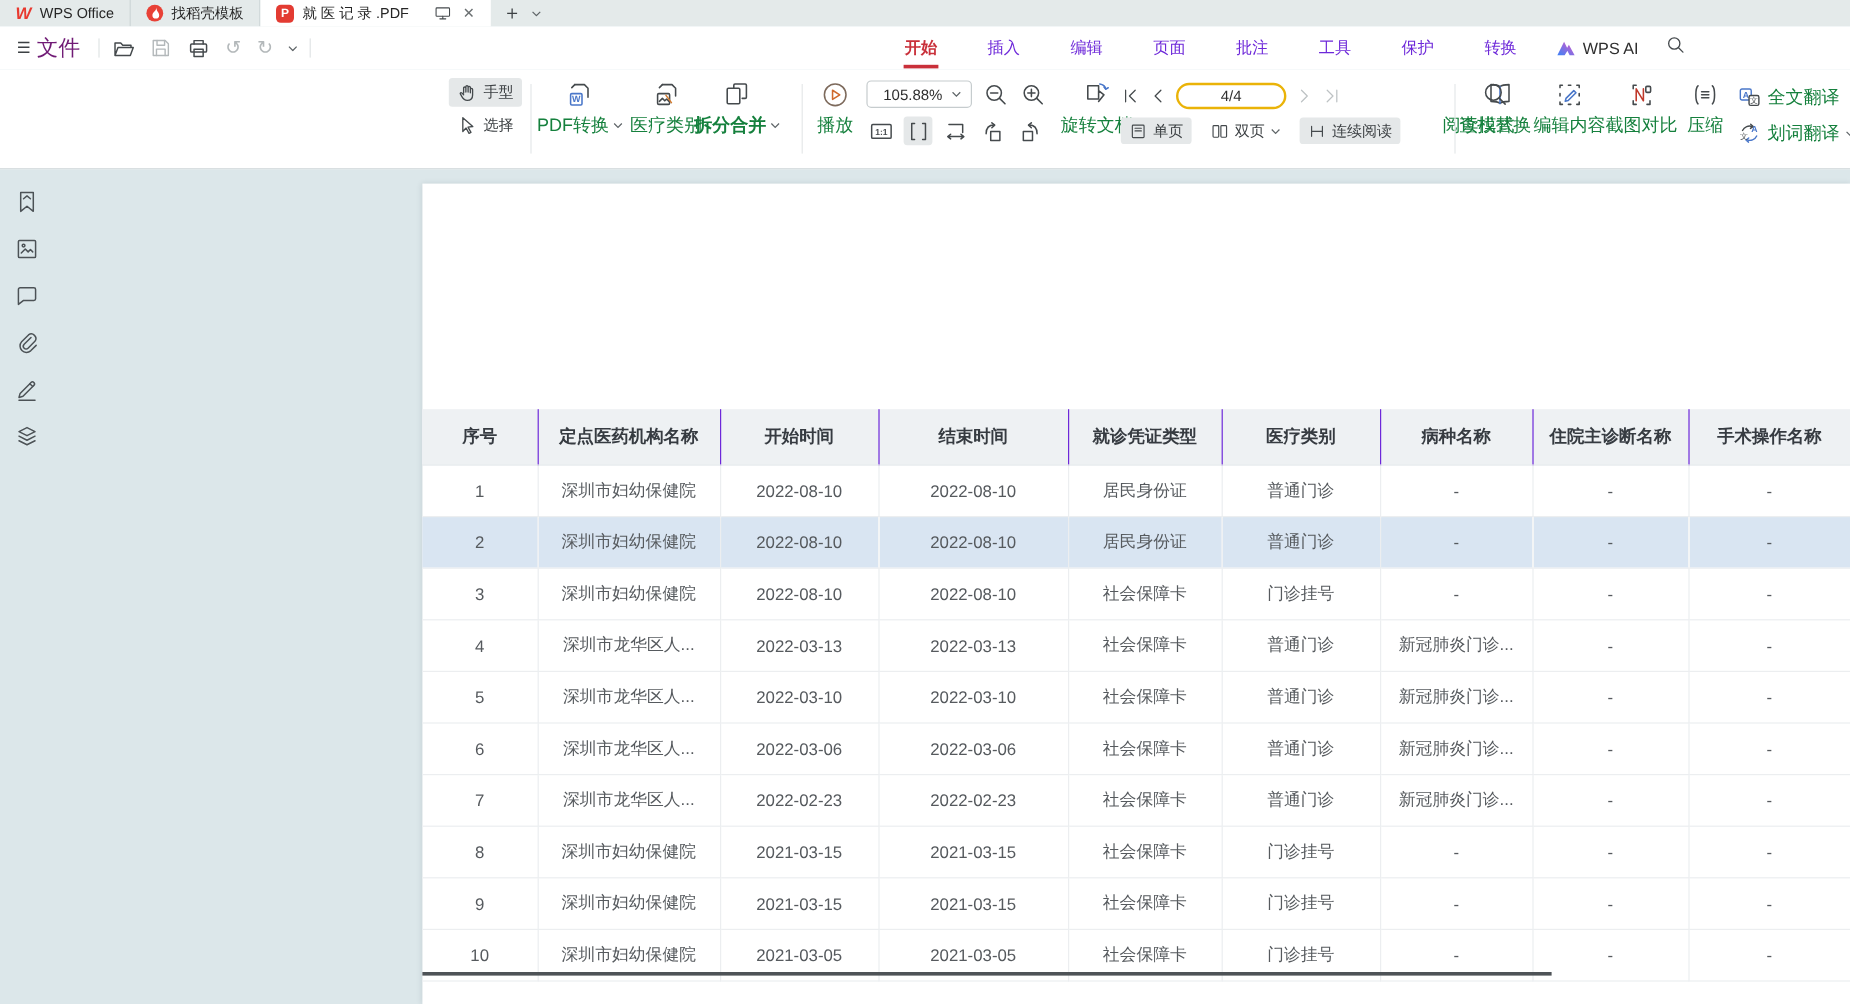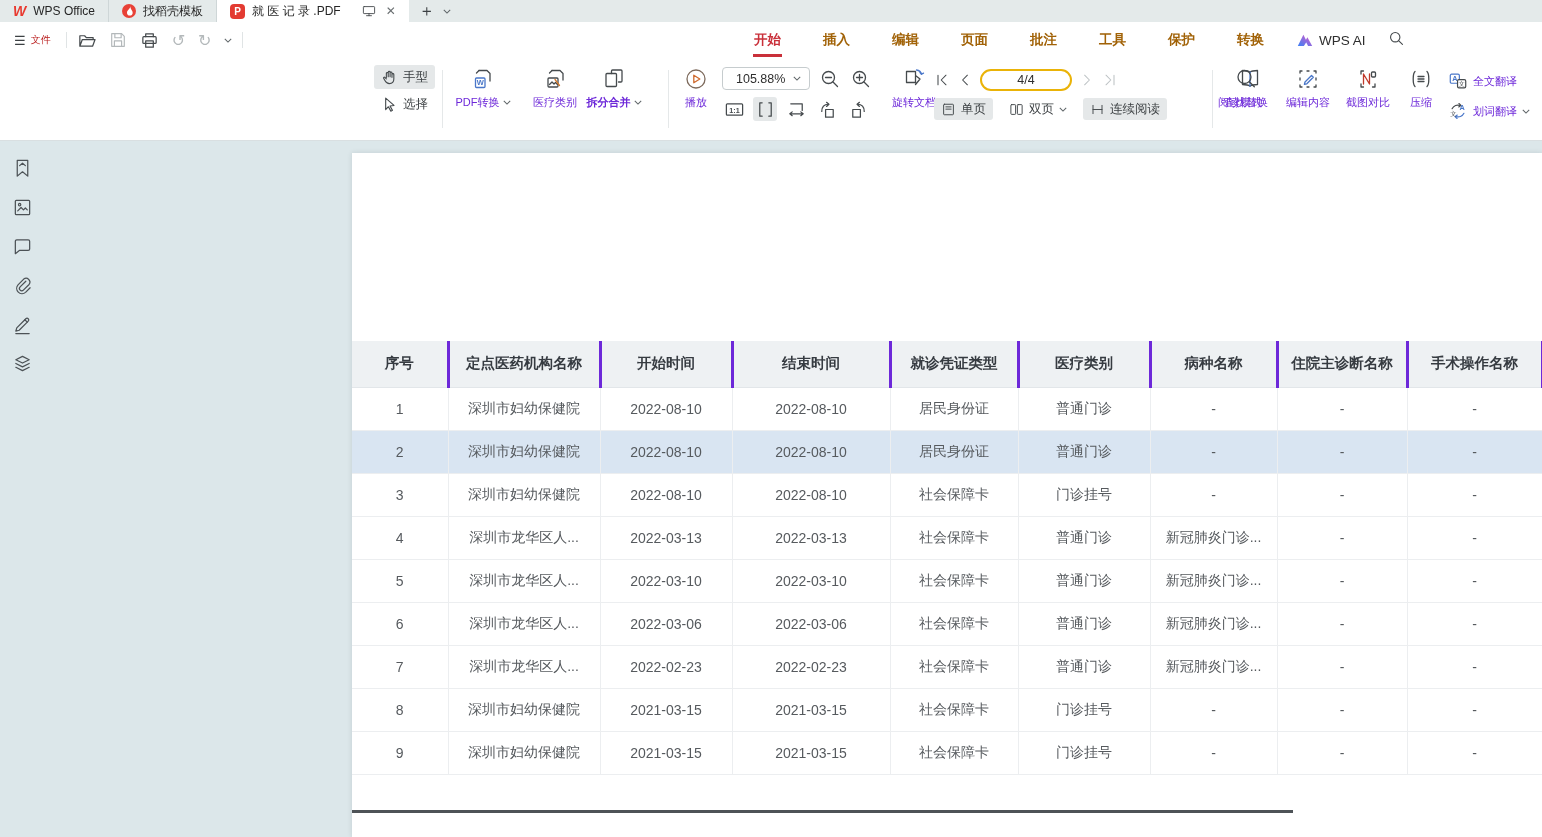--- a/index.html
+++ b/index.html
@@ -12,50 +12,50 @@
   .tab.active { background:#fff; border-right:none; }
   .wps-w { color:#e8392f; font-weight:800; font-style:italic; font-size:14px; }
   .docer-badge { width:14px; height:14px; border-radius:50%; background:#e84136; display:flex; align-items:center; justify-content:center; }
   .pdf-badge { width:15px; height:15px; border-radius:4px; background:#e33b32; color:#fff; font-size:10px; font-weight:bold; display:flex; align-items:center; justify-content:center; }
   .tab-tools { display:flex; align-items:center; gap:10px; margin-left:14px; color:#6a6f71; }
   .newtab { display:flex; align-items:center; gap:8px; padding:0 10px; font-size:16px; color:#3c4043; }
 
   
   .quickbar { position:absolute; top:22px; left:0; width:100%; height:36px; background:#fff; display:flex; align-items:center; padding-left:14px; }
   .qitem { display:flex; align-items:center; gap:5px; margin-right:13px; }
-  .qlabel { font-size:10px; color:#b91c1c; }
+  .qlabel { font-size:18px; color:#701a75; }
   .vdiv16 { width:1px; height:16px; background:#e0e4e5; margin:0 10px 0 2px; }
   .gray { color:#b3b8ba; }
   .menu { position:absolute; left:733px; top:22px; height:36px; display:flex; align-items:center; gap:0; }
-  .menu-item { font-size:13.5px; color:#a16207; padding:0 21px; height:36px; display:flex; align-items:center; position:relative;font-weight:bold; }
+  .menu-item { font-size:13.5px; color:#6d28d9; padding:0 21px; height:36px; display:flex; align-items:center; position:relative; }
   .menu-item.active { color:#c9303a; font-weight:bold; }
   .menu-item.active::after { content:""; position:absolute; left:20px; right:20px; bottom:1px; height:3px; background:#c9303a; }
   .menu-ai { display:flex; align-items:center; gap:6px; font-size:13.5px; color:#2e2e2e; padding:0 12px; }
   .menu-search { padding:0 10px; }
 
   
   .toolbar { position:absolute; top:58px; left:0; right:0; height:83px; background:#fff; border-bottom:1px solid #d9dfe1; }
   .vd { position:absolute; top:12px; height:58px; width:1px; background:#e5e8e9; }
   .tgroup { position:absolute; top:0; }
   .stack { display:flex; flex-direction:column; align-items:center; gap:4px; padding-top:9px; }
-  .tlabel { font-size:11px; color:#6d28d9; display:flex; align-items:center; gap:3px; white-space:nowrap; }
+  .tlabel { font-size:15px; color:#15803d; display:flex; align-items:center; gap:3px; white-space:nowrap; }
   .tool-row { display:flex; align-items:center; gap:5px; height:24px; padding:0 7px; font-size:12.5px; margin-bottom:3px; border-radius:3px; }
   .sel { background:#e5e8e9; border-radius:3px; }
   .zoombox { width:88px; height:23px; border:1px solid #c6ccce; border-radius:4px; display:flex; align-items:center; justify-content:space-between; padding:0 8px 0 13px; font-size:12.5px; color:#2e2e2e; }
   .pagebox { width:92px; height:22px; border:2px solid #eab308; border-radius:11px; display:flex; align-items:center; justify-content:center; font-size:12.5px; color:#2e2e2e; }
   .iconbtn { width:24px; height:24px; display:flex; align-items:center; justify-content:center; border-radius:3px;font-weight:bold; }
   .chev { width:8px; height:5px; stroke:#5f6568; fill:none; stroke-width:1.3; }
   svg.i { stroke:#454a4d; fill:none; stroke-width:1.3; stroke-linecap:round; stroke-linejoin:round; }
 
   
   .sidebar { position:absolute; left:10px; top:158px; display:flex; flex-direction:column; gap:18px; width:24px; align-items:center; }
   .sidebar svg { stroke:#4c5256; fill:none; stroke-width:1.3; stroke-linecap:round; stroke-linejoin:round; }
   .page { position:absolute; left:352px; top:153px; width:1190px; height:684px; background:#fff; box-shadow:0 0 5px rgba(40,60,70,.14); }
   .rectable { position:absolute; left:0; top:188px; width:1190px; border-collapse:collapse; table-layout:fixed; }
-  .rectable th { background:#eef1f3; font-size:14.5px; font-weight:bold; color:#363b41; height:46px; border-right:3px solid #6d28d9; border-bottom:1px solid #e2e6e9; text-align:center; }
+  .rectable th { background:#eef1f3; font-size:14.5px; font-weight:bold; color:#363b41; height:46px; border-right:1px solid #6d28d9; border-bottom:1px solid #e2e6e9; text-align:center; }
   .rectable td { font-size:14px; color:#565a5e; height:43px; text-align:center; border-right:1px solid #eceef0; border-bottom:1px solid #eceef0; white-space:nowrap; overflow:hidden; }
   .rectable tr.hl td { background:#d9e5f2; }
   .table-endline { position:absolute; left:352px; top:810px; width:941px; height:3px; background:#4e5357; }
 </style>
 </head>
 <body>
 
 <div class="tabbar">
   <div class="tab">
     <span class="wps-w">W</span>
@@ -538,16 +538,27 @@
           <td>9</td>
           <td>深圳市妇幼保健院</td>
           <td>2021-03-15</td>
           <td>2021-03-15</td>
           <td>社会保障卡</td>
           <td>门诊挂号</td>
           <td>-</td>
           <td>-</td>
           <td>-</td>
         </tr>
+        <tr>
+          <td>10</td>
+          <td>深圳市妇幼保健院</td>
+          <td>2021-03-05</td>
+          <td>2021-03-05</td>
+          <td>社会保障卡</td>
+          <td>门诊挂号</td>
+          <td>-</td>
+          <td>-</td>
+          <td>-</td>
+        </tr>
       </tbody>
   </table>
 </div>
 <div class="table-endline"></div>
 
 </body></html>

